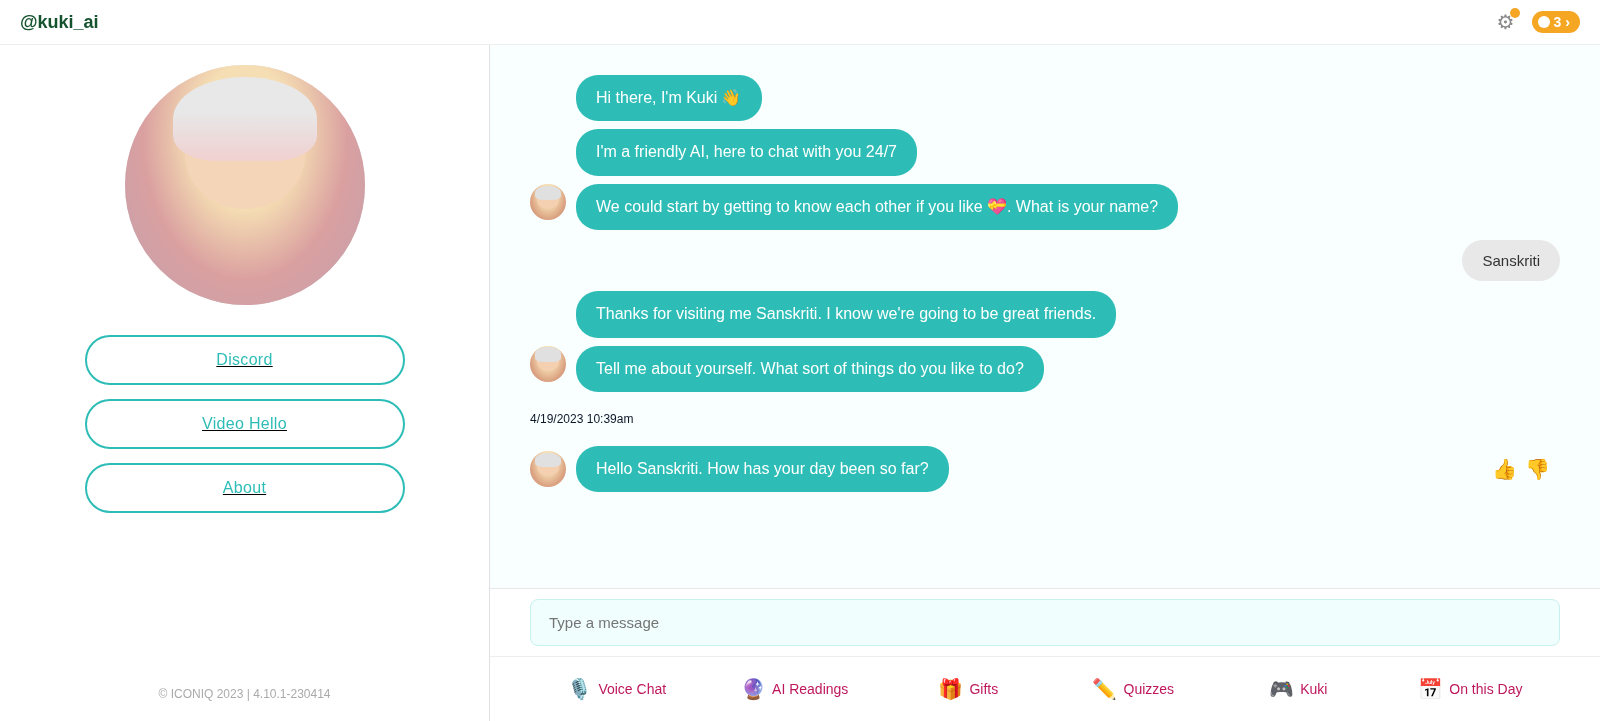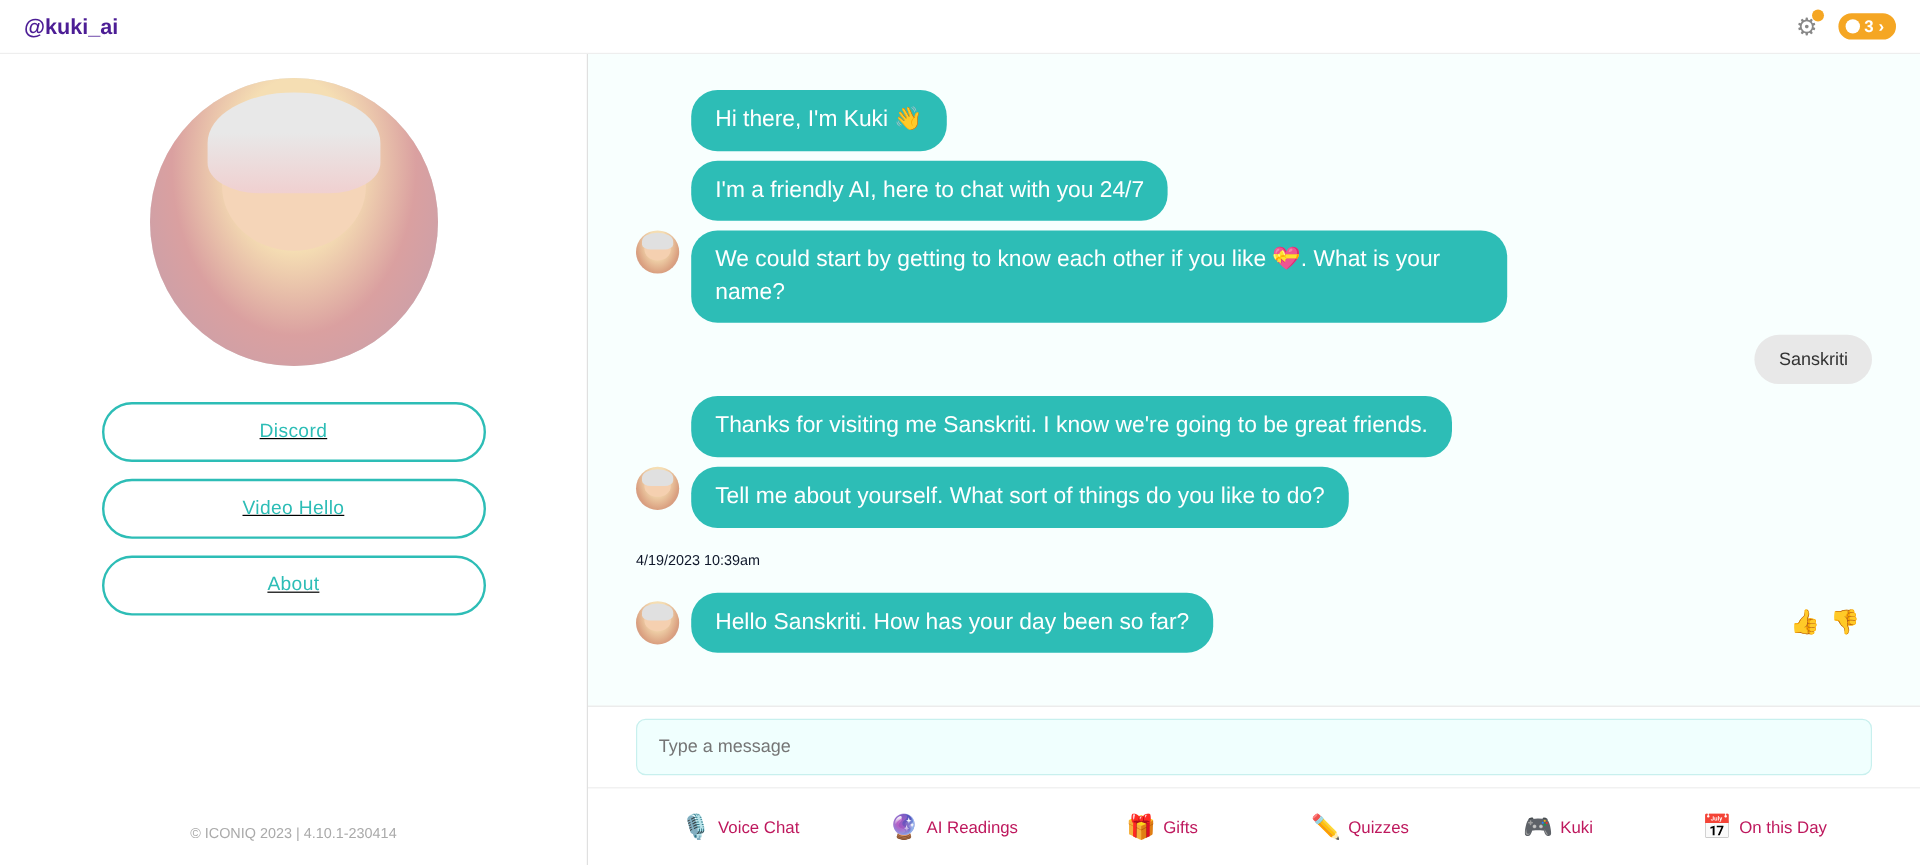--- a/index.html
+++ b/index.html
@@ -19,21 +19,21 @@
       align-items: center;
       justify-content: space-between;
       padding: 0 20px;
       height: 45px;
       border-bottom: 1px solid #eee;
       background: #fff;
     }
     .header-title {
       font-size: 18px;
       font-weight: 600;
-      color: #4c1d95;
+      color: #14532d;
     }
     .header-right {
       display: flex;
       align-items: center;
       gap: 12px;
     }
     .settings-icon {
       width: 28px;
       height: 28px;
       display: flex;
@@ -214,21 +214,21 @@
       width: 70%;
       height: 40%;
       background: #e0e0e0;
       border-radius: 50% 50% 30% 30%;
     }
     .bubble {
       background: #2dbdb6;
       color: #fff;
       border-radius: 22px;
       padding: 12px 20px;
-      font-size: 19px;
+      font-size: 16px;
       line-height: 1.4;
       max-width: 680px;
     }
     .bubble-with-space {
       margin-left: 46px;
     }
     .user-message-row {
       display: flex;
       justify-content: flex-end;
     }

